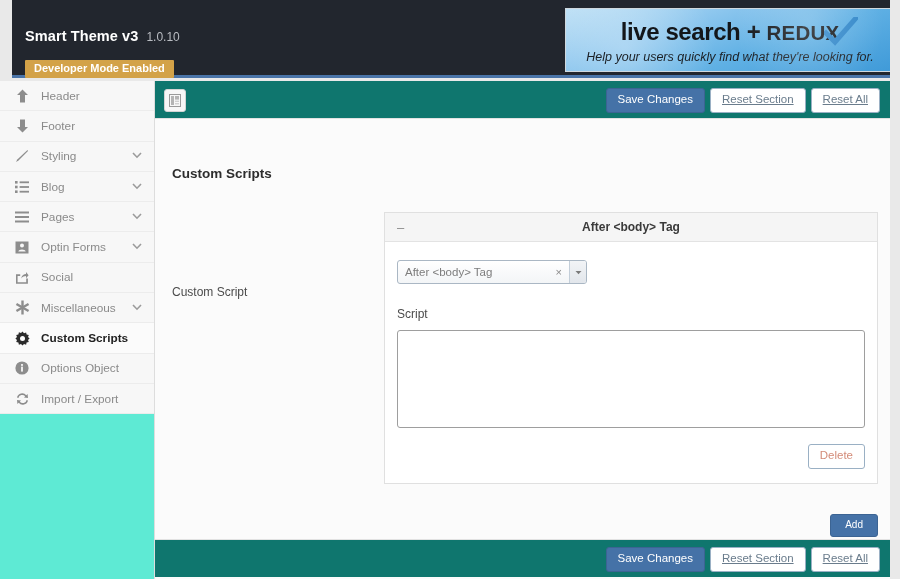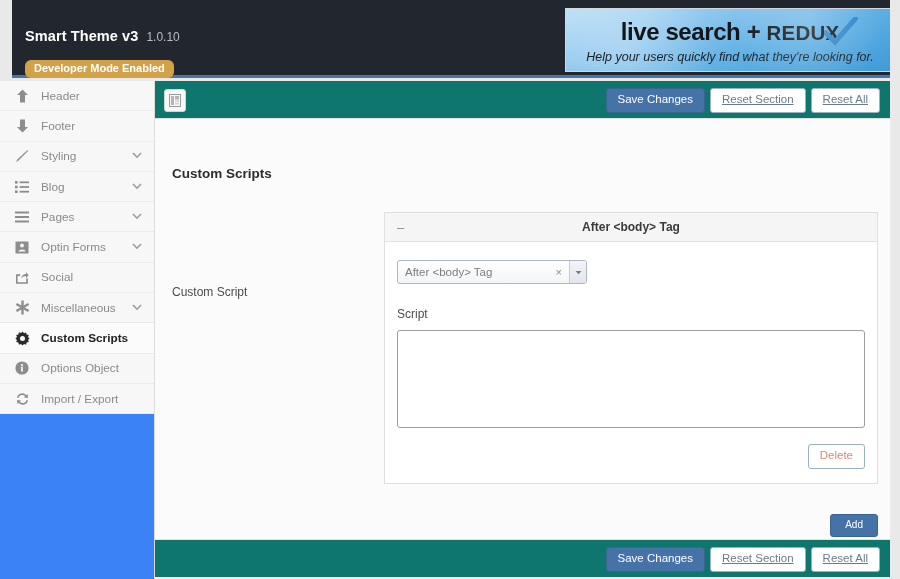--- a/index.html
+++ b/index.html
@@ -46,21 +46,21 @@
     font-size: 12px;
   }
   .dev-badge {
     display: inline-block;
     margin-top: 16px;
     background: #d3a248;
     color: #ffffff;
     font-size: 11px;
     font-weight: bold;
     padding: 3px 9px 4px 9px;
-    border-radius: 6px;
+    border-radius: 1px;
     line-height: 1;
   }
 
   
   .banner {
     position: absolute;
     left: 553px; top: 8px;
     width: 330px; height: 64px;
     background: linear-gradient(160deg, #bcdff5 0%, #8cc6ee 32%, #5fb0e4 62%, #3f9ad8 100%);
     border: 1px solid #cfd8de;
@@ -109,21 +109,21 @@
     font-style: italic;
     color: #1b1f24;
     white-space: nowrap;
   }
 
   
   .sidebar {
     position: absolute;
     left: 0; top: 81px;
     width: 155px; height: 498px;
-    background: #3b82f6;
+    background: #5eead4;
     border-right: 1px solid #dddddd;
   }
   .side-item {
     position: relative;
     display: flex;
     align-items: center;
     height: 30.3px;
     padding-left: 12px;
     padding-right: 12px;
     border-bottom: 1px solid #ececec;

